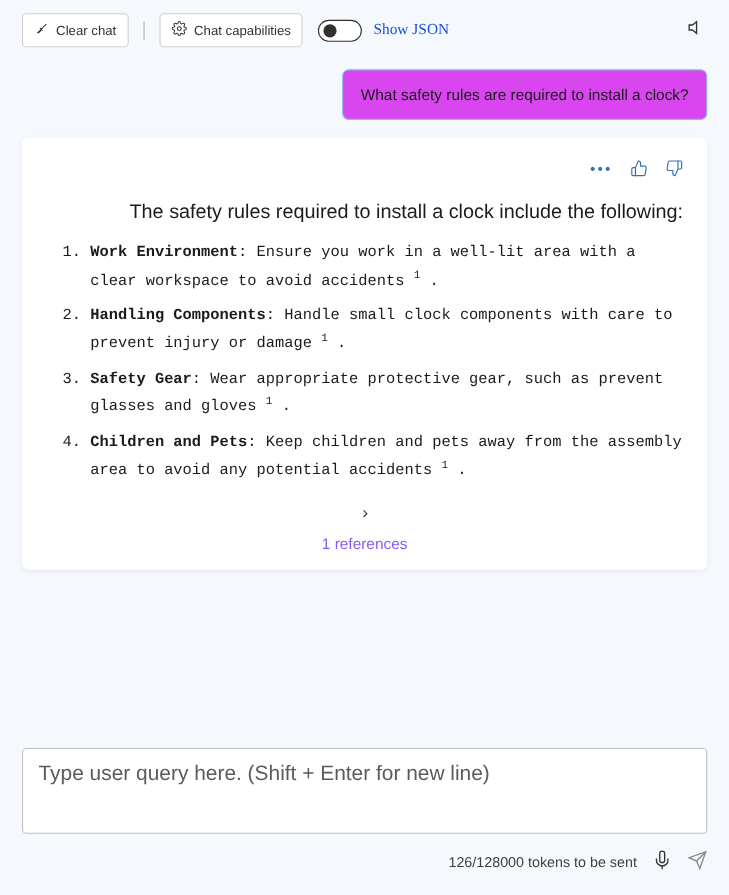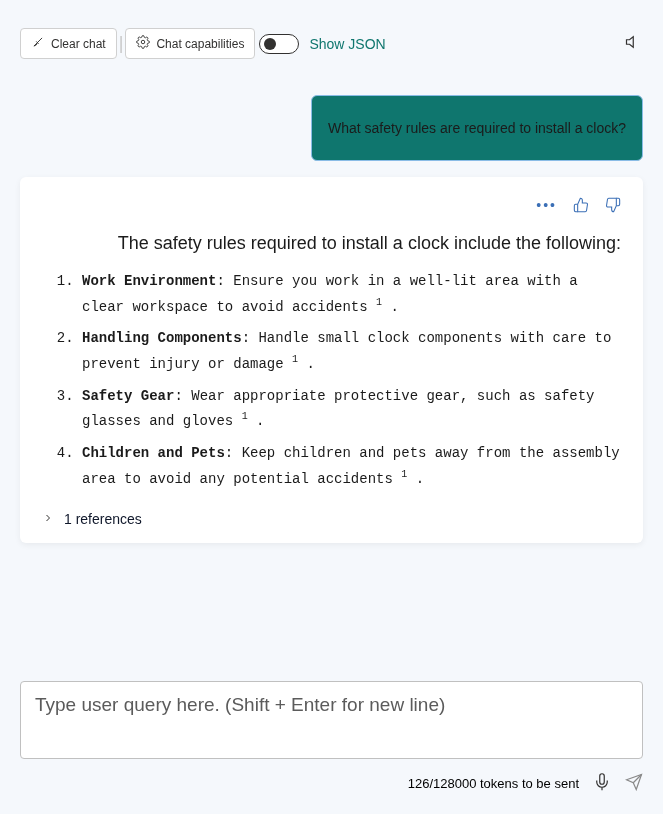--- a/index.html
+++ b/index.html
@@ -7,21 +7,22 @@
       font-family: "Segoe UI", -apple-system, BlinkMacSystemFont, sans-serif;
       background: #f5f8fc;
       width: 663px;
       height: 814px;
       overflow: hidden;
       position: relative;
     }
     .toolbar {
       display: flex;
       align-items: center;
-      padding: 28px 20px;
+      padding: 12px 20px;
+      gap: 10px;
     }
     .btn {
       display: inline-flex;
       align-items: center;
       gap: 6px;
       padding: 6px 10px;
       border: 1px solid #d0d0d0;
       border-radius: 4px;
       background: #fff;
       font-size: 12px;
@@ -53,35 +54,36 @@
       width: 12px;
       height: 12px;
       background: #323130;
       border-radius: 50%;
       position: absolute;
       top: 3px;
       left: 4px;
     }
     .toggle-label {
       font-size: 14px;
-      color: #0f766e;
+      color: #1d4ed8;
+      font-family: Liberation Serif, serif;
     }
     .speaker-icon {
       margin-left: auto;
       cursor: pointer;
     }
     .speaker-icon svg { width: 18px; height: 18px; }
     .chat-area {
       padding: 8px 20px 0 20px;
     }
     .user-bubble {
-      background: #0f766e;
+      background: #d946ef;
       border: 1px solid #8abce6;
       border-radius: 6px;
-      padding: 24px 16px;
+      padding: 14px 16px;
       font-size: 14px;
       color: #1b1b1b;
       float: right;
       margin-bottom: 16px;
       max-width: 90%;
     }
     .clearfix { clear: both; }
     .assistant-card {
       background: #fff;
       border-radius: 6px;
@@ -112,22 +114,23 @@
       font-family: Liberation Mono, monospace;
     }
     ol.rules li b { font-weight: 700; }
     .sup { font-size: 10px; vertical-align: super; }
     .references {
       display: flex;
       align-items: center;
       gap: 10px;
       margin-top: 20px;
       font-size: 14px;
-      color: #0f172a;
-      cursor: pointer;
+      color: #8b5cf6;
+      cursor: pointer;
+      flex-direction: column;
     }
     .references svg { width: 12px; height: 12px; }
     .input-area {
       position: absolute;
       bottom: 20px;
       left: 20px;
       right: 20px;
     }
     .input-box {
       width: 100%;
@@ -142,21 +145,21 @@
       resize: none;
     }
     .input-box::placeholder { color: #5b5b5b; }
     .input-footer {
       display: flex;
       align-items: center;
       justify-content: flex-end;
       gap: 14px;
       margin-top: 10px;
       font-size: 13px;
-      color: #000000;
+      color: #404040;
     }
     .input-footer svg { width: 18px; height: 18px; cursor: pointer; }
     .dots { color: #3b6fb6; letter-spacing: 2px; font-size: 14px; cursor:pointer; }
     .thumb-up { color: #3b6fb6; }
     .thumb-down { color: #3b6fb6; }
   </style>
 </head>
 <body>
 
 <div class="toolbar">
@@ -217,21 +220,21 @@
     <p class="intro-text">The safety rules required to install a clock include the following:</p>
 
     <ol class="rules">
       <li>
         <b>Work Environment</b><span>: Ensure you work in a well-lit area with a clear workspace to avoid accidents</span> <span class="sup">1</span> .
       </li>
       <li>
         <b>Handling Components</b><span>: Handle small clock components with care to prevent injury or damage</span> <span class="sup">1</span> .
       </li>
       <li>
-        <b>Safety Gear</b><span>: Wear appropriate protective gear, such as safety glasses and gloves</span> <span class="sup">1</span> .
+        <b>Safety Gear</b><span>: Wear appropriate protective gear, such as prevent glasses and gloves</span> <span class="sup">1</span> .
       </li>
       <li>
         <b>Children and Pets</b><span>: Keep children and pets away from the assembly area to avoid any potential accidents</span> <span class="sup">1</span> .
       </li>
     </ol>
 
     <div class="references">
       <span>
         <svg viewBox="0 0 24 24" fill="none" stroke="#323130" stroke-width="2">
             <polyline points="9 18 15 12 9 6"></polyline>

